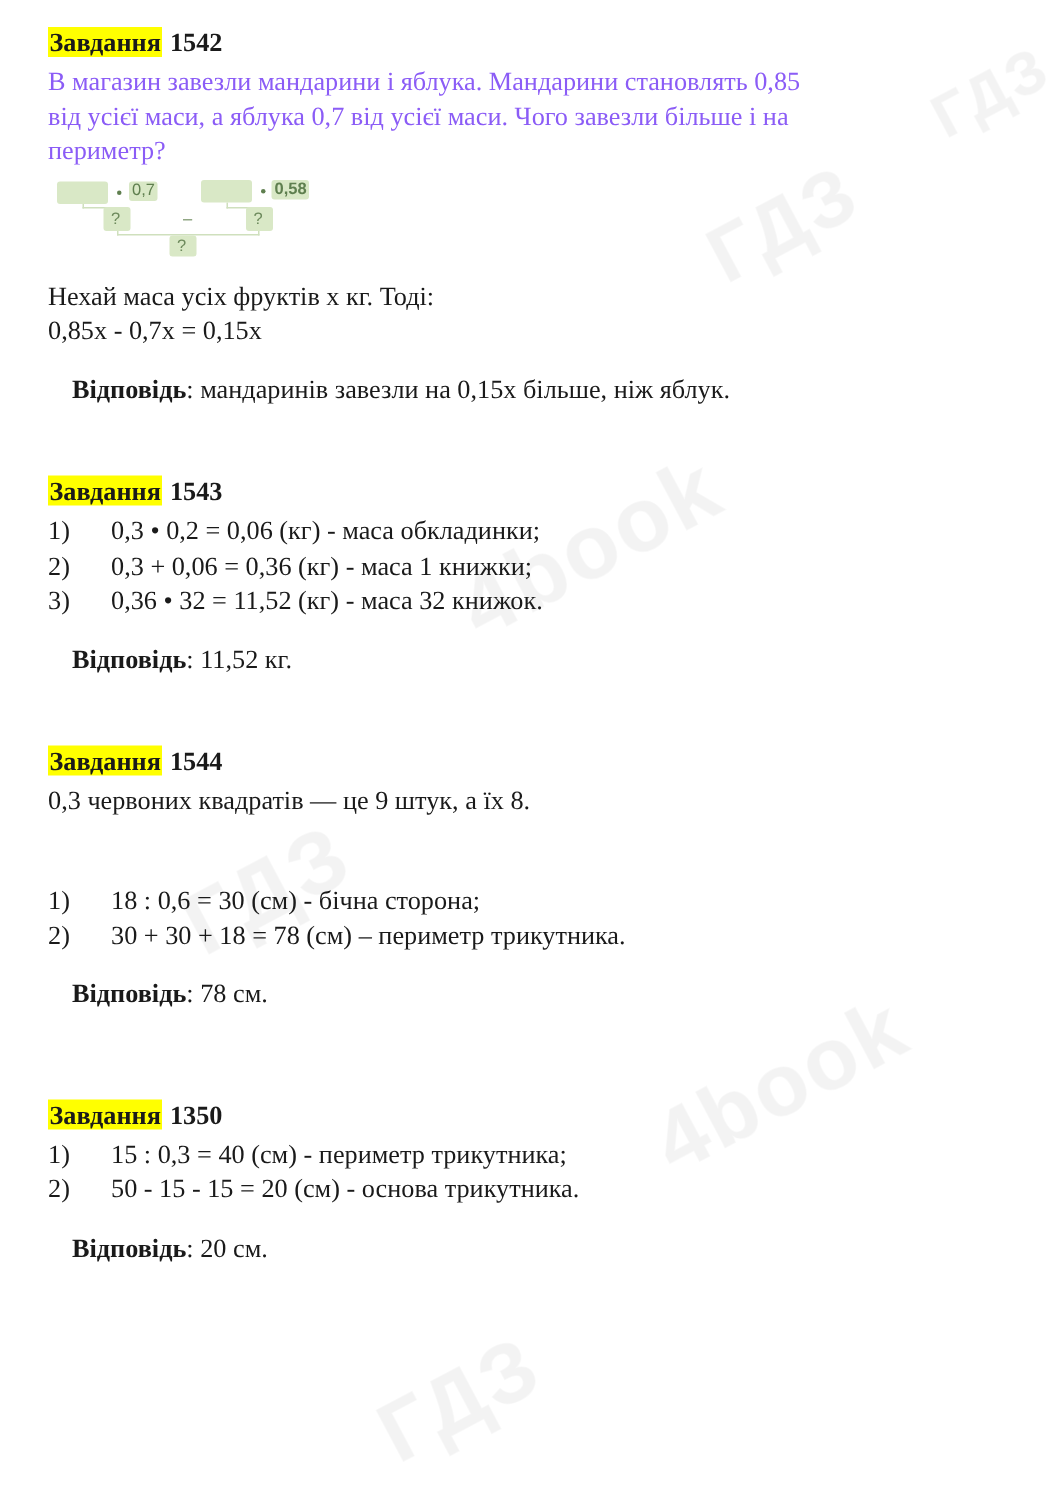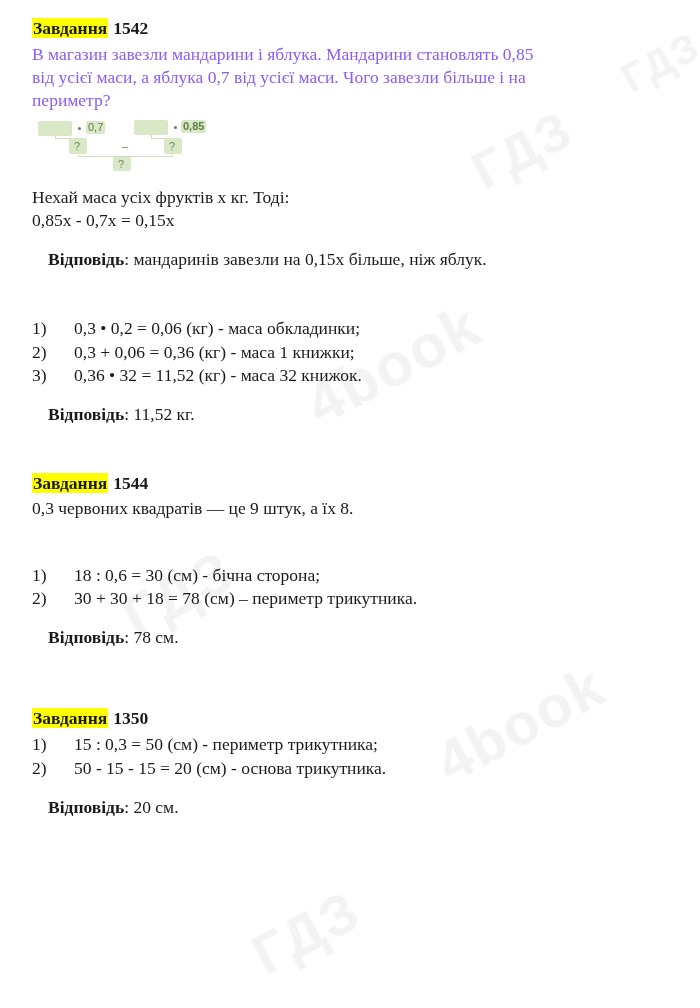--- a/index.html
+++ b/index.html
@@ -177,21 +177,21 @@
       <div class="dgm-line" style="left:42px; top:37px; width:44px; height:1px;"></div>
       <div class="dgm-line" style="left:86px; top:37px; width:51px; height:1px;"></div>
       <div class="dgm-line" style="left:136px; top:35px; width:1px; height:3px;"></div>
 
       <div class="dgm-box b-tl"></div>
       <div class="dgm-dot" style="left:42px; top:8px;"></div>
       <div class="dgm-label" style="left:50px; top:2px;">0,7</div>
 
       <div class="dgm-box b-tr"></div>
       <div class="dgm-dot" style="left:138px; top:7px;"></div>
-      <div class="dgm-label" style="left:145px; top:1px; font-weight:bold;">0,85</div>
+      <div class="dgm-label" style="left:145px; top:1px; font-weight:bold;">0,58</div>
 
       <div class="dgm-box b-ml"></div>
       <div class="dgm-txt" style="left:38px; top:21px;">?</div>
 
       <div class="dgm-txt" style="left:86px; top:21px;">–</div>
 
       <div class="dgm-box b-mr"></div>
       <div class="dgm-txt" style="left:133px; top:21px;">?</div>
 
       <div class="dgm-box b-bt"></div>
@@ -201,20 +201,23 @@
     <div class="gap-sm"></div>
 
     <p class="body-line">Нехай маса усіх фруктів x кг. Тоді:</p>
     <p class="body-line">0,85x - 0,7x = 0,15x</p>
     <p class="answer-line"><span class="lbl">Відповідь</span><span>: мандаринів завезли на 0,15x більше, ніж яблук.</span></p>
   </section>
 
   <div class="gap-lg"></div>
 
   <section class="task-block">
+    <h2 class="task-heading">
+      <span class="hl">Завдання</span><span class="num">1543</span>
+    </h2>
     <p class="numbered">
       <span class="idx">1)</span>
       <span class="txt">0,3 • 0,2 = 0,06 (кг) - маса обкладинки;</span>
     </p>
     <p class="numbered">
       <span class="idx">2)</span>
       <span class="txt">0,3 + 0,06 = 0,36 (кг) - маса 1 книжки;</span>
     </p>
     <p class="numbered">
       <span class="idx">3)</span>
@@ -249,21 +252,21 @@
 
   <div class="gap-lg"></div>
   <div class="gap-sm"></div>
 
   <section class="task-block">
     <h2 class="task-heading">
       <span class="hl">Завдання</span><span class="num">1350</span>
     </h2>
     <p class="numbered">
       <span class="idx">1)</span>
-      <span class="txt">15 : 0,3 = 50 (см) - периметр трикутника;</span>
+      <span class="txt">15 : 0,3 = 40 (см) - периметр трикутника;</span>
     </p>
     <p class="numbered">
       <span class="idx">2)</span>
       <span class="txt">50 - 15 - 15 = 20 (см) - основа трикутника.</span>
     </p>
     <p class="answer-line"><span class="lbl">Відповідь</span><span>: 20 см.</span></p>
   </section>
 
 </div>
 

